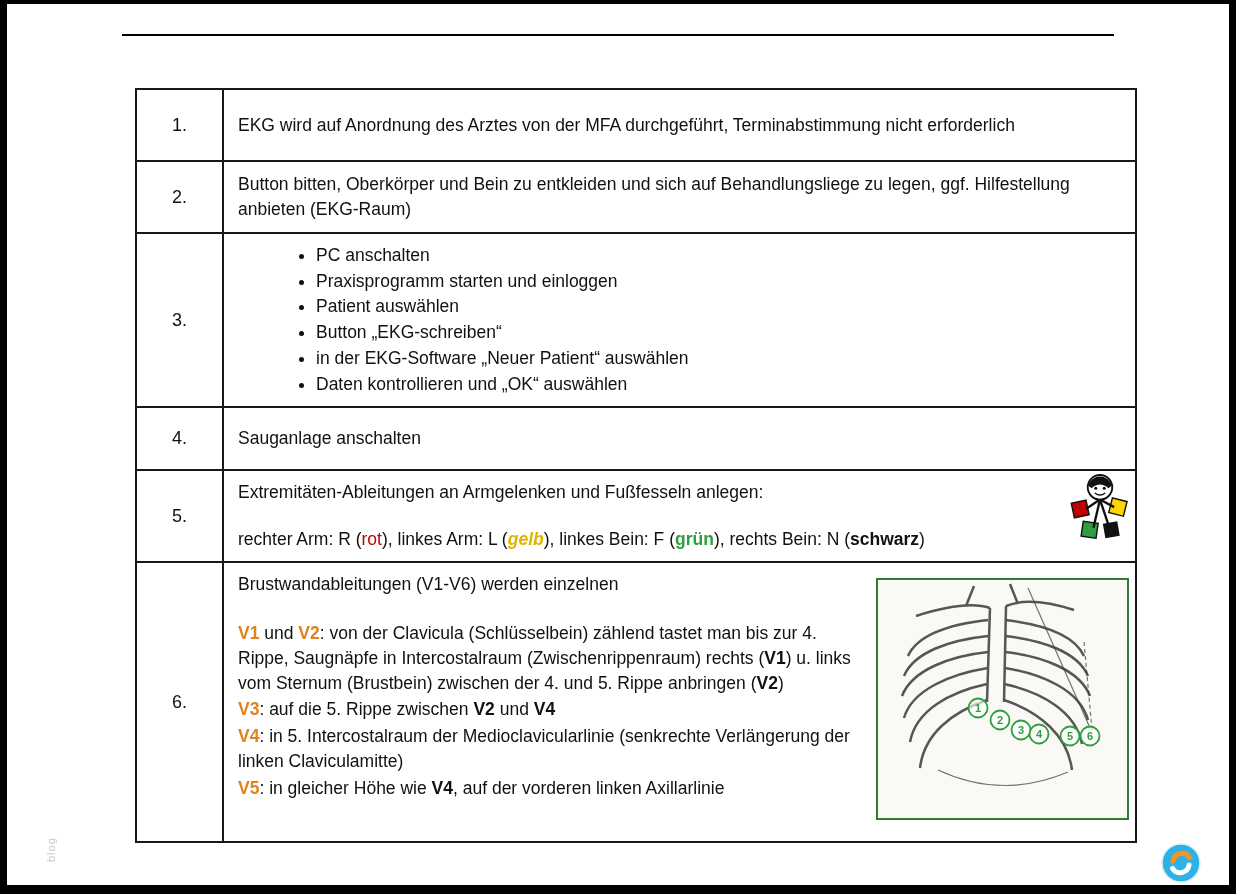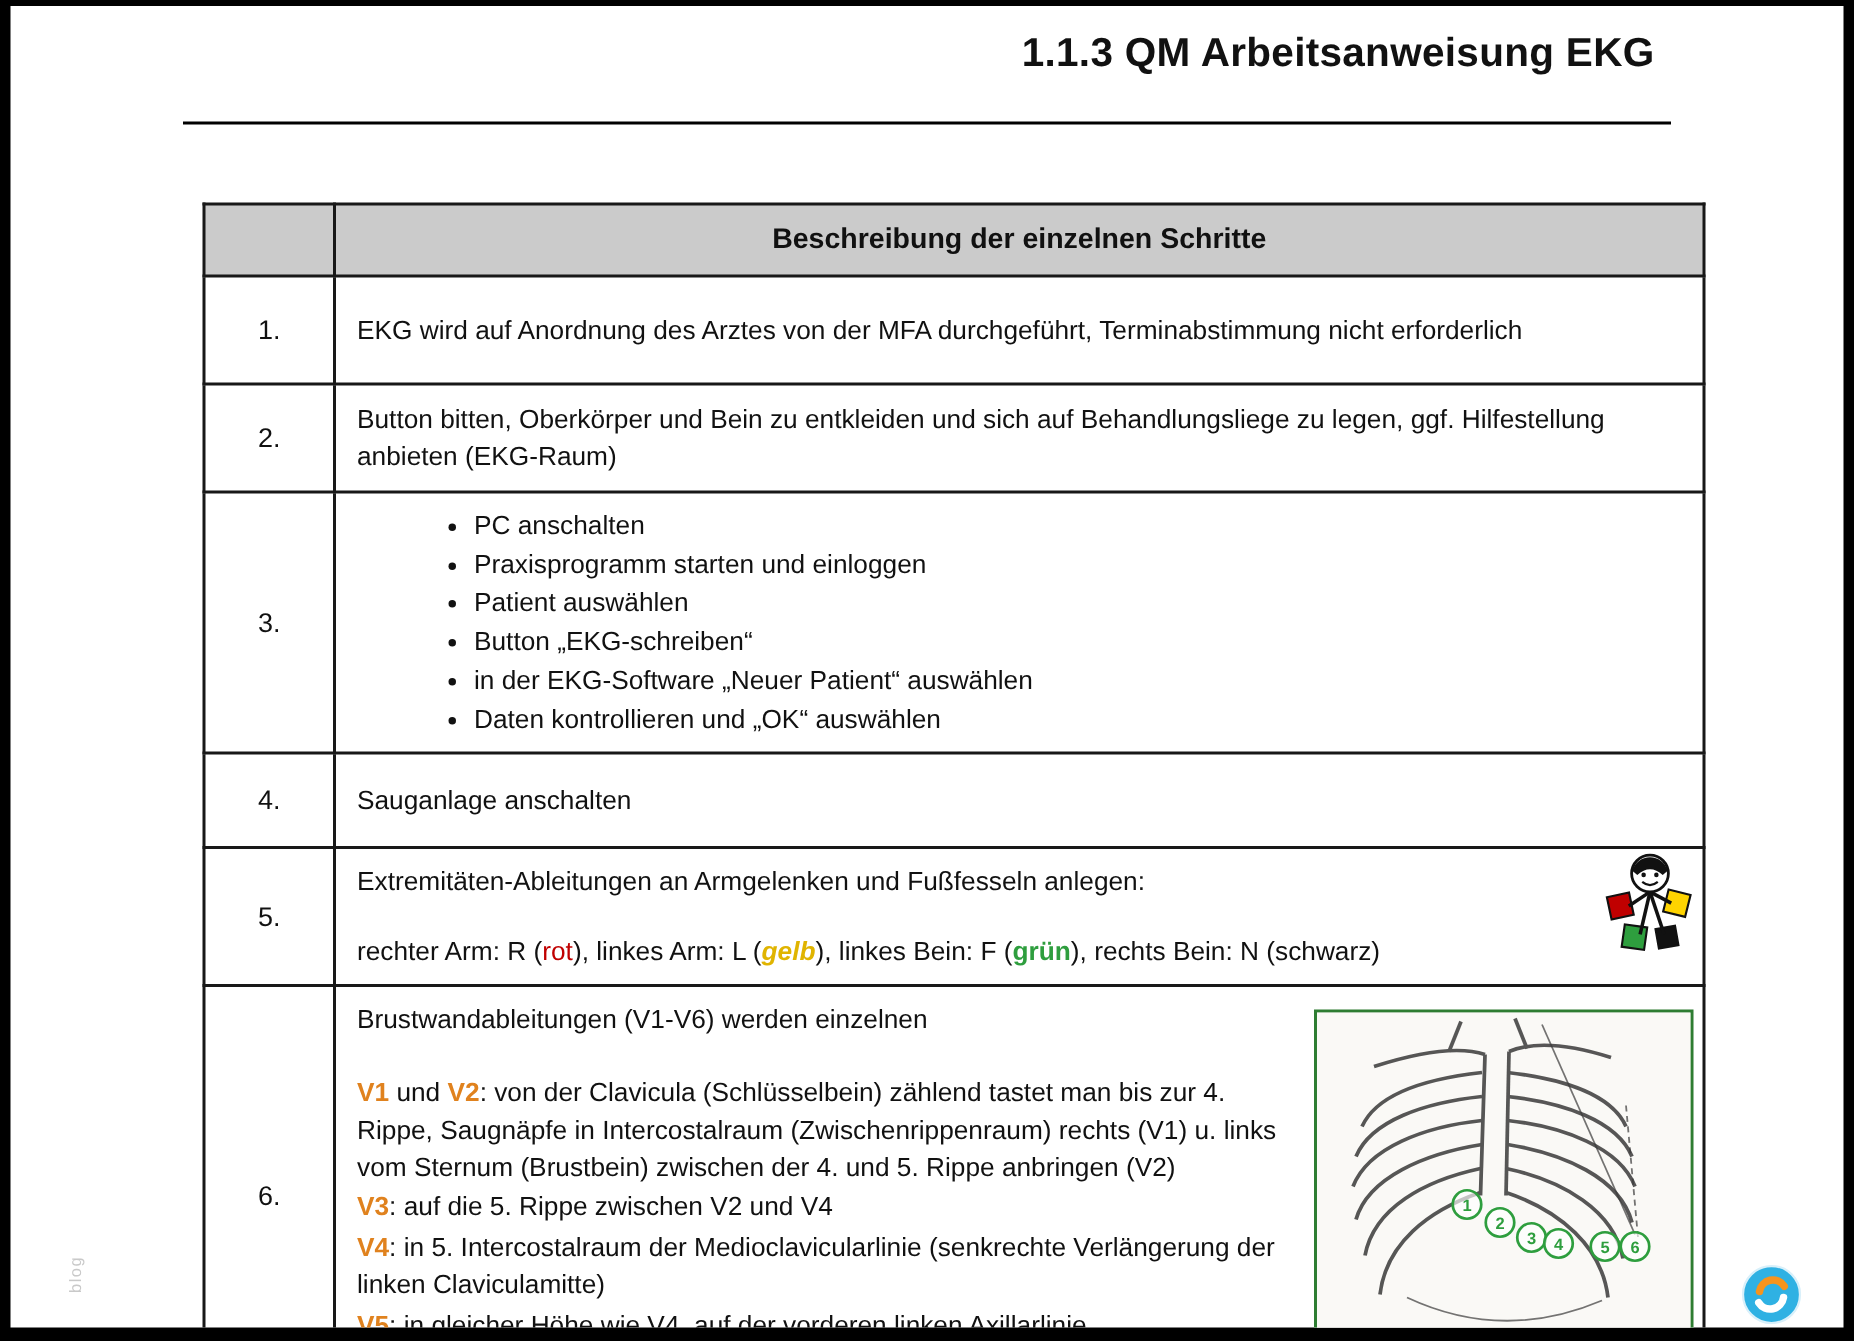--- a/index.html
+++ b/index.html
@@ -65,21 +65,21 @@
   ul.bullets {
     margin: 0 0;
     padding-left: 78px;
     list-style: disc;
   }
   ul.bullets li { line-height: 1.47; }
   .red    { color: var(--red, #c00000); font-weight: normal; }
   .yellow { color: var(--yellow, #e0b400); font-weight: bold; font-style: italic; }
   .green  { color: var(--green, #2e9e3e); font-weight: bold; }
   .orange { color: var(--orange, #e0821e); font-weight: bold; }
-  .bold   { font-weight: normal; }
+  .bold   { font-weight: bold; }
   td.cell5 { position: relative; margin-left: 44px; }
   .figure-clip {
     position: absolute;
     right: 2px; top: 2px;
     width: 66px; height: 72px;
   }
   .gap { height: 22px; }
   .diagram-box {
     float: right;
     width: 253px; height: 242px;
@@ -105,34 +105,29 @@
     cursor: pointer;
   }
 </style>
 </head>
 <body>
 
 <div class="page">
 
   <div class="watermark">blog</div>
 
-  <h1 class="title">1.1.3 QM Arbeitsanweisung EKG</h1>
   <div class="rule"></div>
 
   <table class="steps">
     <colgroup>
         <col class="c-num">
         <col class="c-desc">
       </colgroup>
 
     <tbody>
-        <tr>
-      <th></th>
-      <th>Beschreibung der einzelnen Schritte</th>
-    </tr>
 
     <tr style="height:72px;">
       <td class="num">1.</td>
       <td class="desc">EKG wird auf Anordnung des Arztes von der MFA durchgeführt, Terminabstimmung nicht erforderlich</td>
     </tr>
 
     <tr style="height:72px;">
       <td class="num">2.</td>
       <td class="desc">Button bitten, Oberkörper und Bein zu entkleiden und sich auf Behandlungsliege zu legen, ggf. Hilfestellung anbieten (EKG-Raum)</td>
     </tr>

